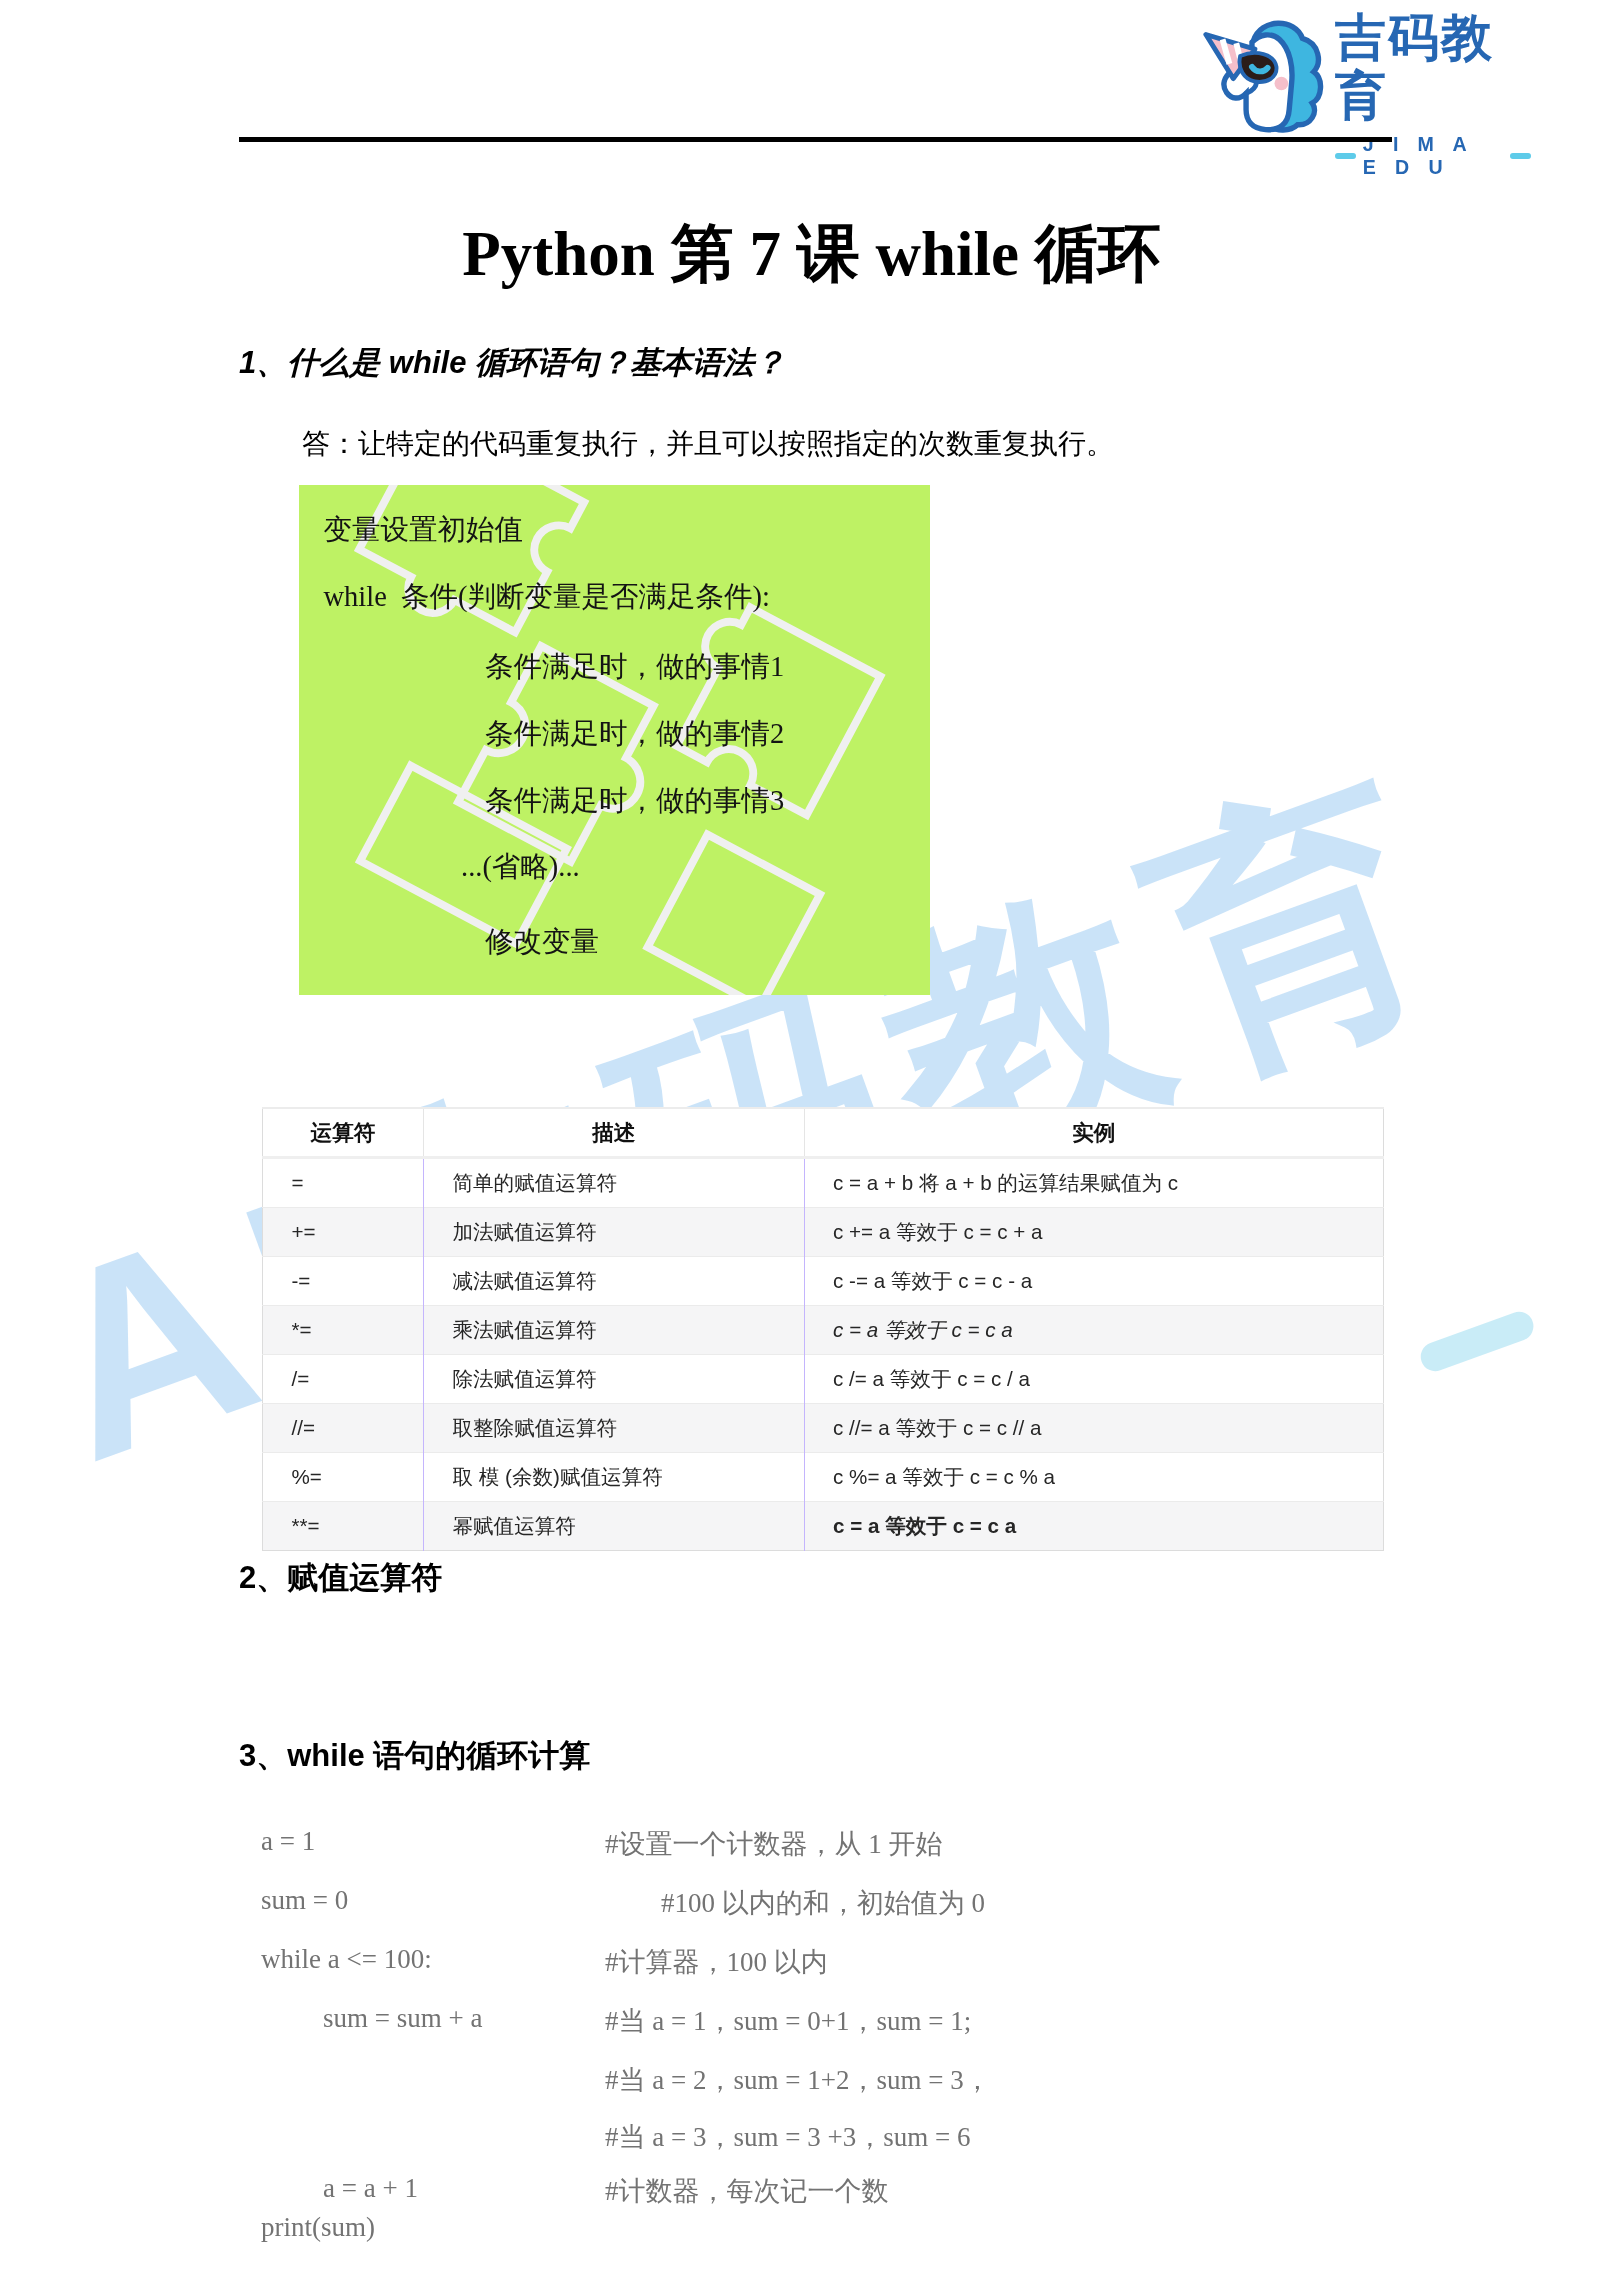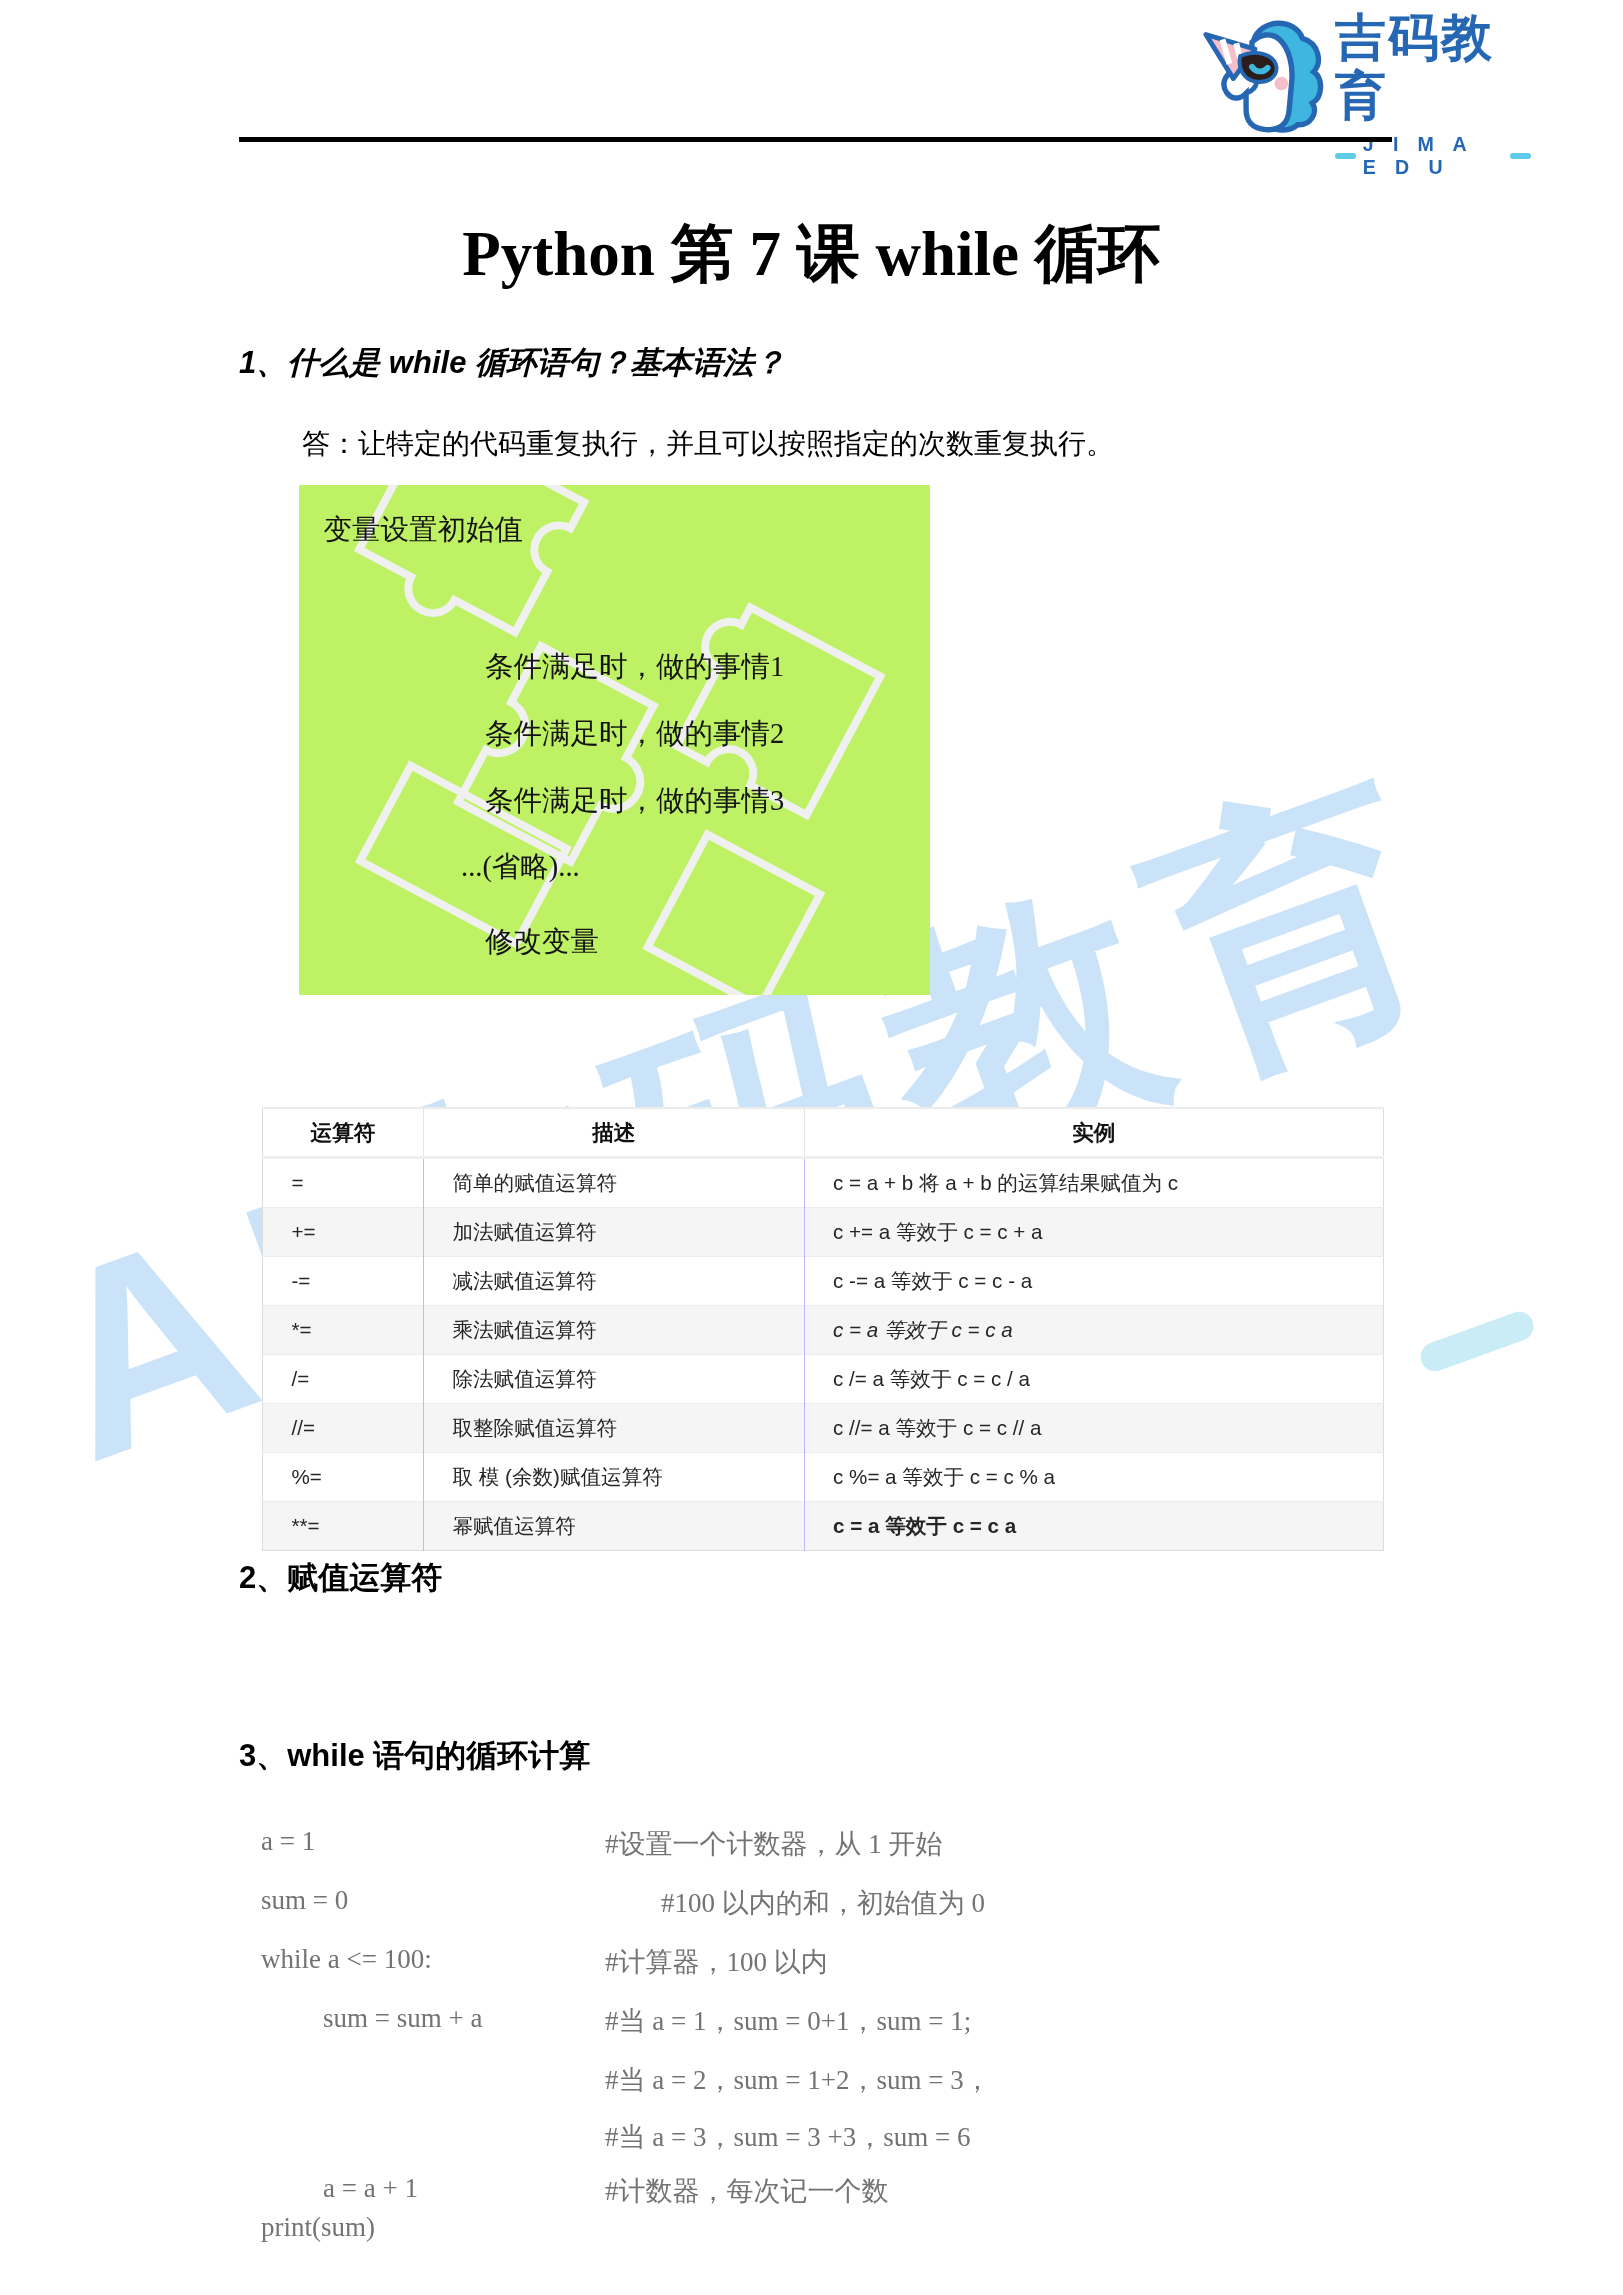--- a/index.html
+++ b/index.html
@@ -136,20 +136,21 @@
 <div class="figure">
   <svg class="puzzle" width="631" height="510" viewBox="0 0 1285 1040">
     <g fill="none" stroke="#f0f0f0" stroke-width="16" transform="rotate(28 640 520)">
       <path d="M120 120 h240 v60 a50 50 0 1 0 0 100 v140 h-140 a50 50 0 1 1 -100 0 h-120 v-300 Z"></path>
       <path d="M420 420 h260 v120 a55 55 0 1 1 0 110 v130 h-260 v-120 a55 55 0 1 0 0 -110 Z"></path>
       <path d="M760 150 h300 v320 h-130 a50 50 0 1 0 -100 0 h-70 v-180 a50 50 0 1 1 0 -100 Z"></path>
       <path d="M300 760 h360 v220 h-360 Z M900 600 h260 v260 h-260 Z"></path>
     </g>
   </svg>
   <div class="fig-line fl0">变量设置初始值</div>
+  <div class="fig-line fl1">while  条件(判断变量是否满足条件):</div>
   <div class="fig-line fl2">条件满足时，做的事情1</div>
   <div class="fig-line fl3">条件满足时，做的事情2</div>
   <div class="fig-line fl4">条件满足时，做的事情3</div>
   <div class="fig-line fl5">...(省略)...</div>
   <div class="fig-line fl6">修改变量</div>
 </div>
 
 <table class="optable">
   <colgroup>
       <col class="col-op">

